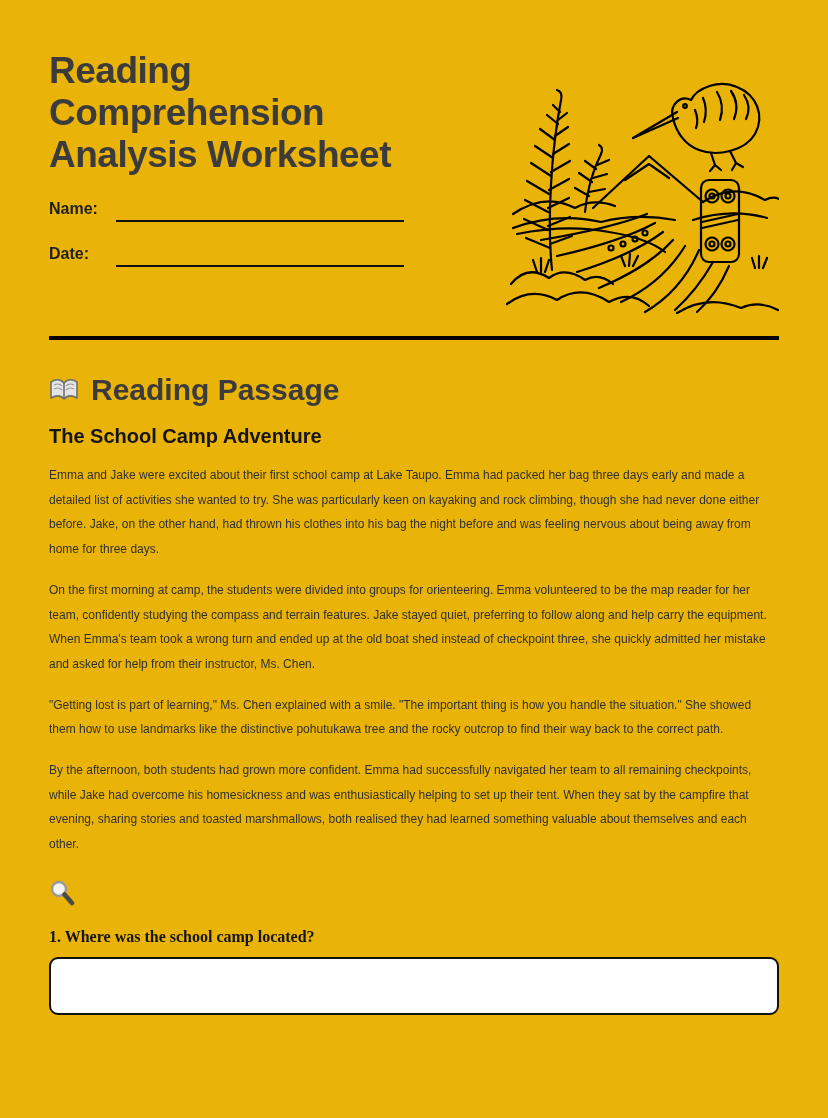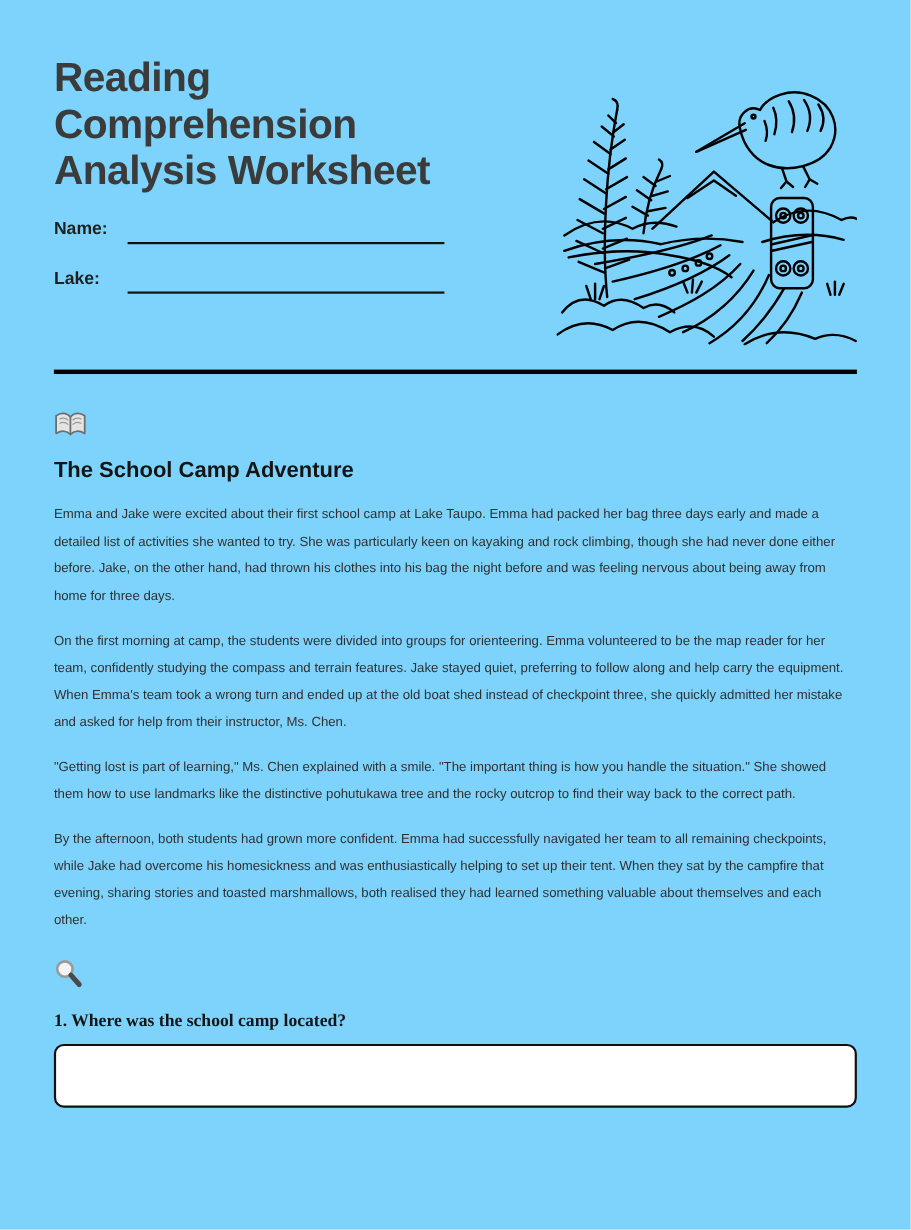--- a/index.html
+++ b/index.html
@@ -1,18 +1,18 @@
 <!DOCTYPE html>
 <html><head>
 <meta charset="utf-8">
 <style>
   * { margin:0; padding:0; box-sizing:border-box; }
   html,body { background:#ffffff; }
   .page {
-    width:828px; height:1118px; background:#7dd3fc;
+    width:828px; height:1118px; background:#eab308;
     padding:50px 49px 0 49px; overflow:hidden; position:relative;
     font-family:"Liberation Sans", sans-serif; color:#303030;
   }
   .top { display:flex; justify-content:space-between; height:266px; }
   .top-left { width:420px; }
   .title {
     font-size:37px; line-height:42px; font-weight:bold; color:#3b3b3b;
     letter-spacing:-0.5px; width:380px; margin-bottom:24px;
   }
   .field-row { display:flex; width:355px; height:22px; margin-bottom:23px; }
@@ -44,21 +44,21 @@
 <div class="page">
 
   <div class="top">
     <div class="top-left">
       <h1 class="title">Reading Comprehension Analysis Worksheet</h1>
       <div class="field-row">
         <span class="field-label">Name:</span>
         <span class="field-line"></span>
       </div>
       <div class="field-row">
-        <span class="field-label">Lake:</span>
+        <span class="field-label">Date:</span>
         <span class="field-line"></span>
       </div>
     </div>
 
     <svg class="illustration" viewBox="0 0 282 252" aria-hidden="true">
 
       <g>
         <path d="M136,76 L180,50"></path>
         <path d="M136,76 L181,56"></path>
         <path d="M176,56 C172,42 184,33 194,38 C200,26 222,17 240,25 C260,33 268,54 258,72 C248,89 220,95 202,88 C188,83 179,70 176,56 Z" stroke-width="2.6"></path>
@@ -153,20 +153,21 @@
   </div>
 
   <hr class="divider">
 
   <h2 class="section-heading">
     <svg class="hicon" width="30" height="26" viewBox="0 0 30 26" aria-hidden="true">
       <path d="M2,5 C7,1.5 12,2.5 15,6 C18,2.5 23,1.5 28,5 V21 C23,18 18,18.5 15,22 C12,18.5 7,18 2,21 Z" fill="#e4e4e4" stroke="#6e6e6e" stroke-width="1.6" stroke-linejoin="round"></path>
       <path d="M15,6 V22" fill="none" stroke="#6e6e6e" stroke-width="1.6"></path>
       <path d="M5,8 C8,6.5 11,7 13,9 M5,12 C8,10.5 11,11 13,13 M17,9 C19,7 22,6.5 25,8 M17,13 C19,11 22,10.5 25,12" fill="none" stroke="#9a9a9a" stroke-width="1.1"></path>
     </svg>
+    <span>Reading Passage</span>
   </h2>
 
   <p class="story-title">The School Camp Adventure</p>
 
   <p class="body-para first">Emma and Jake were excited about their first school camp at Lake Taupo. Emma had packed her bag three days early and made a detailed list of activities she wanted to try. She was particularly keen on kayaking and rock climbing, though she had never done either before. Jake, on the other hand, had thrown his clothes into his bag the night before and was feeling nervous about being away from home for three days.</p>
   <p class="body-para">On the first morning at camp, the students were divided into groups for orienteering. Emma volunteered to be the map reader for her team, confidently studying the compass and terrain features. Jake stayed quiet, preferring to follow along and help carry the equipment. When Emma's team took a wrong turn and ended up at the old boat shed instead of checkpoint three, she quickly admitted her mistake and asked for help from their instructor, Ms. Chen.</p>
   <p class="body-para">"Getting lost is part of learning," Ms. Chen explained with a smile. "The important thing is how you handle the situation." She showed them how to use landmarks like the distinctive pohutukawa tree and the rocky outcrop to find their way back to the correct path.</p>
   <p class="body-para">By the afternoon, both students had grown more confident. Emma had successfully navigated her team to all remaining checkpoints, while Jake had overcome his homesickness and was enthusiastically helping to set up their tent. When they sat by the campfire that evening, sharing stories and toasted marshmallows, both realised they had learned something valuable about themselves and each other.</p>
 
   <h2 class="section-heading part1-heading">

